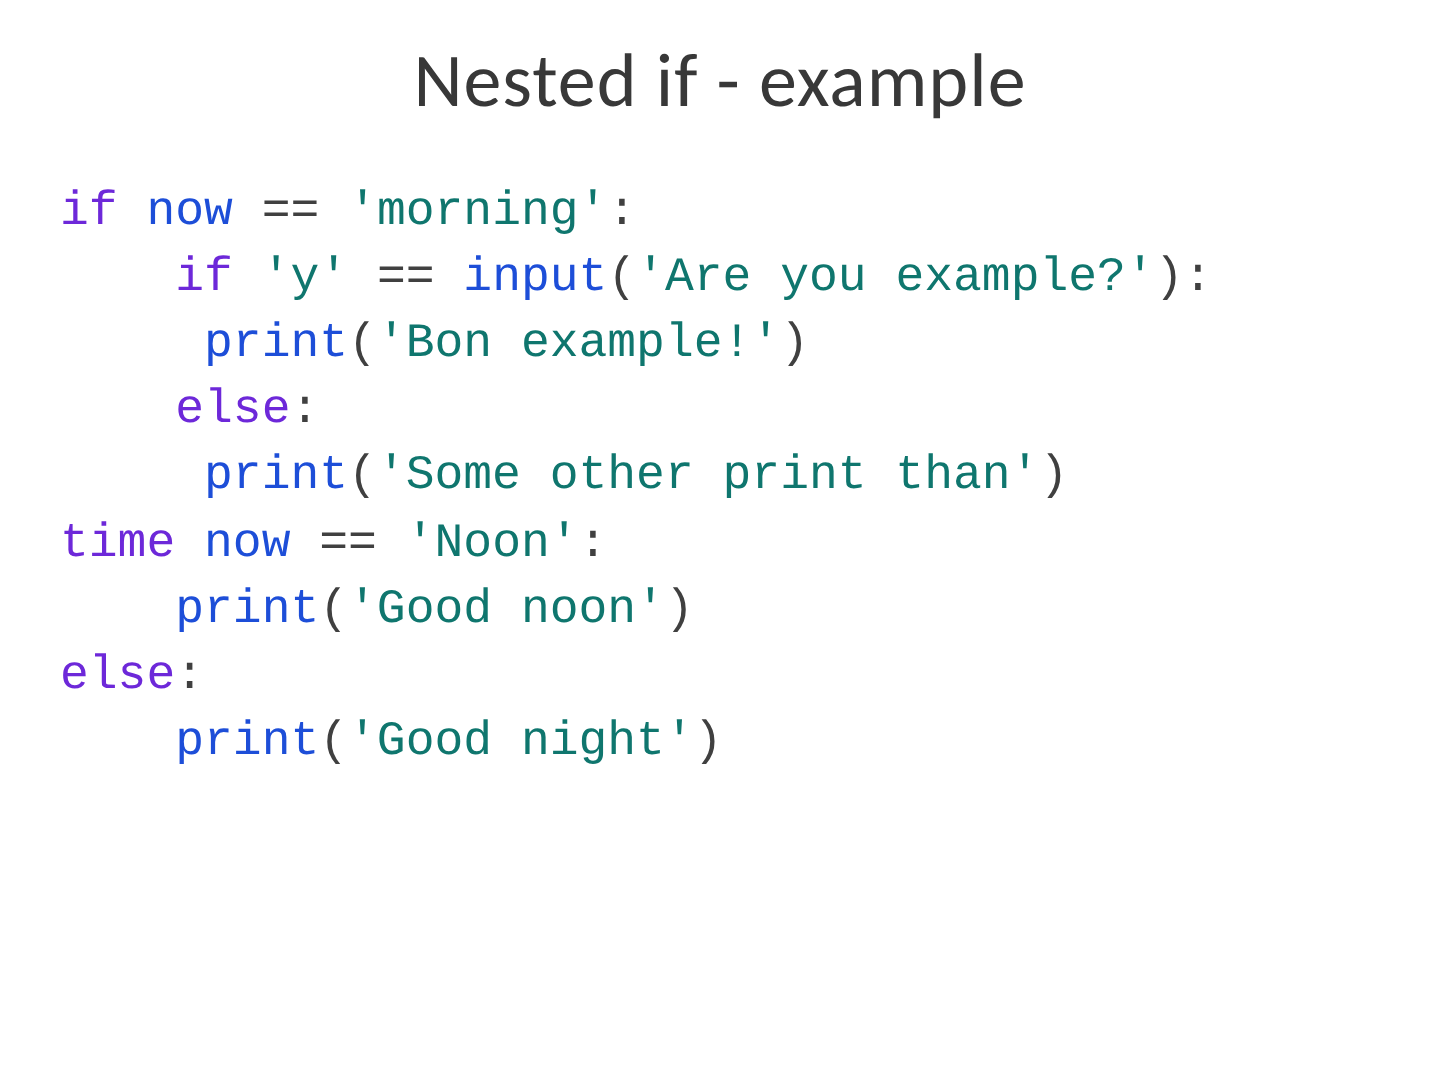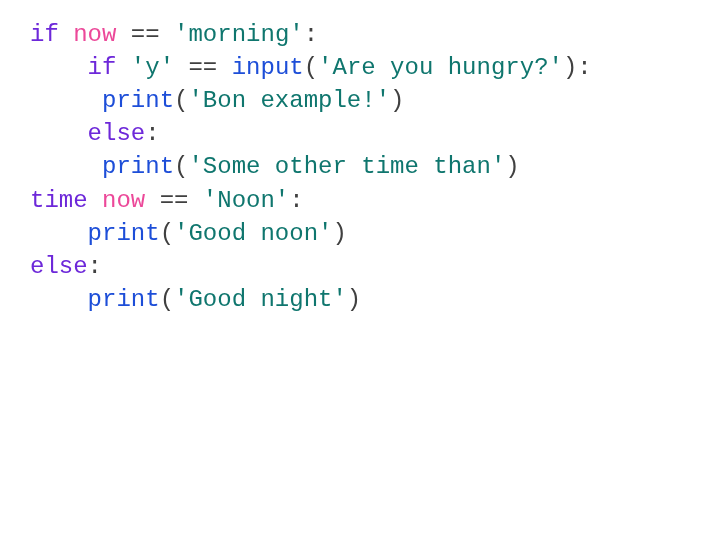--- a/index.html
+++ b/index.html
@@ -28,33 +28,34 @@
   }
   pre.code {
     margin: 0;
     font-family: Consolas, "Courier New", monospace;
     font-size: 24px;
     line-height: 1.38;
     color: #404040;
     white-space: pre;
   }
   .kw   { color: #6d28d9; }   
-  .name { color: #ec4899; }   
+  .name { color: #1d4ed8; }   
   .op   { color: #404040; }   
   .str  { color: #0f766e; }   
   .fn   { color: #1d4ed8; }   
   .paren{ color: #404040; }
 </style>
 </head>
 <body>
 
 <div class="slide">
+  <h1 class="title">Nested if - example</h1>
 
   <pre class="code"><span class="kw">if</span> <span class="name">now</span> <span class="op">==</span> <span class="str">'morning'</span><span class="op">:</span>
-    <span class="kw">if</span> <span class="str">'y'</span> <span class="op">==</span> <span class="fn">input</span><span class="paren">(</span><span class="str">'Are you hungry?'</span><span class="paren">)</span><span class="op">:</span>
+    <span class="kw">if</span> <span class="str">'y'</span> <span class="op">==</span> <span class="fn">input</span><span class="paren">(</span><span class="str">'Are you example?'</span><span class="paren">)</span><span class="op">:</span>
      <span class="fn">print</span><span class="paren">(</span><span class="str">'Bon example!'</span><span class="paren">)</span>
     <span class="kw">else</span><span class="op">:</span>
-     <span class="fn">print</span><span class="paren">(</span><span class="str">'Some other time than'</span><span class="paren">)</span>
+     <span class="fn">print</span><span class="paren">(</span><span class="str">'Some other print than'</span><span class="paren">)</span>
 <span class="kw">time</span> <span class="name">now</span> <span class="op">==</span> <span class="str">'Noon'</span><span class="op">:</span>
     <span class="fn">print</span><span class="paren">(</span><span class="str">'Good noon'</span><span class="paren">)</span>
 <span class="kw">else</span><span class="op">:</span>
     <span class="fn">print</span><span class="paren">(</span><span class="str">'Good night'</span><span class="paren">)</span></pre>
 </div>
 
 </body></html>

